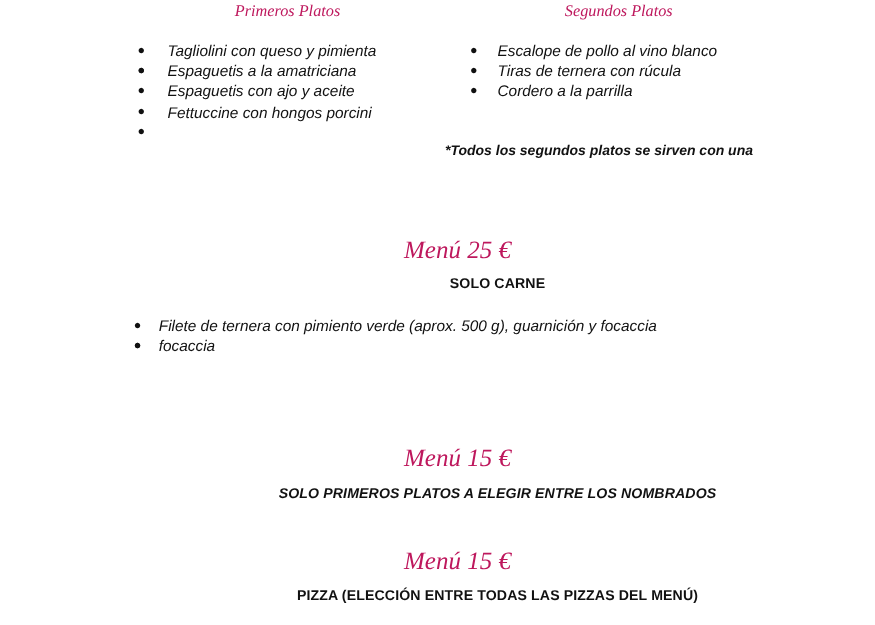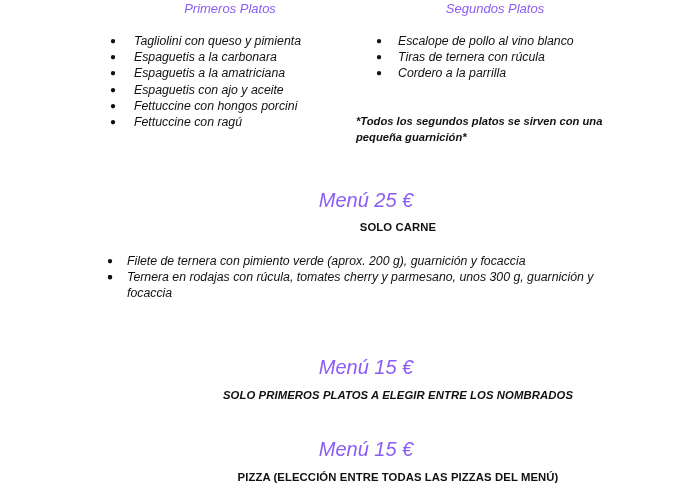--- a/index.html
+++ b/index.html
@@ -1,55 +1,54 @@
 <!DOCTYPE html>
 <html><head>
 <meta charset="utf-8">
 <style>
   html, body { margin:0; padding:0; background:#ffffff; }
   body { width:700px; height:500px; position:relative; overflow:hidden; color:#111; font-family:"Liberation Sans", sans-serif; }
-  .script { font-family:Liberation Sans, sans-serif; font-style:italic; color:#8b5cf6; }
+  .script { font-family:Liberation Serif, serif; font-style:italic; color:#be185d; }
   .col-title { position:absolute; top:1px; font-size:13px; text-align:center; }
   ul.menu { position:absolute; margin:0; padding:0; list-style:none; font-style:italic; font-size:12.3px; line-height:16.2px; }
   ul.menu li { position:relative; padding-left:0; }
   ul.menu li .bullet { position:absolute; font-style:normal; font-size:10px; }
   .note { position:absolute; font-weight:bold; font-style:italic; font-size:11.2px; line-height:16px; }
   .menu-title { position:absolute; left:16px; width:700px; text-align:center; font-size:20px; }
   .subtitle { position:absolute; left:0; width:700px; text-align:center; font-weight:bold; font-size:11.3px; letter-spacing:0.1px;padding-left:48px; }
 </style>
 </head>
 <body>
 
 <div class="col-title script" style="left:130px; width:200px;">Primeros Platos</div>
 <ul class="menu" style="left:134px; top:33px;">
   <li><span class="bullet" style="left:-24px;">●</span><span>Tagliolini con queso y pimienta</span></li>
-  <li><span class="bullet" style="left:-24px;">●</span><span>Espaguetis a la carbonara</span></li>
+  <li><span class="bullet" style="left:-24px;">●</span></li>
   <li><span class="bullet" style="left:-24px;">●</span><span>Espaguetis a la amatriciana</span></li>
   <li><span class="bullet" style="left:-24px;">●</span><span>Espaguetis con ajo y aceite</span></li>
   <li><span class="bullet" style="left:-24px;">●</span><span>Fettuccine con hongos porcini</span></li>
-  <li><span class="bullet" style="left:-24px;">●</span><span>Fettuccine con ragú</span></li>
+  <li><span class="bullet" style="left:-24px;">●</span></li>
 </ul>
 
 <div class="col-title script" style="left:395px; width:200px;text-align:center;">Segundos Platos</div>
 <ul class="menu" style="left:398px; top:33px;">
   <li><span class="bullet" style="left:-22px;">●</span><span>Escalope de pollo al vino blanco</span></li>
   <li><span class="bullet" style="left:-22px;">●</span><span>Tiras de ternera con rúcula</span></li>
   <li><span class="bullet" style="left:-22px;">●</span><span>Cordero a la parrilla</span></li>
 </ul>
 <div class="note" style="left:356px; top:113px;">
   <div>*Todos los segundos platos se sirven con una</div>
-  <div>pequeña guarnición*</div>
 </div>
 
 <div class="menu-title script" style="top:189px;">Menú 25 €</div>
 <div class="subtitle" style="top:221px;">SOLO CARNE</div>
 <ul class="menu" style="left:127px; top:253px; width:480px;">
-  <li><span class="bullet" style="left:-20px;">●</span><span>Filete de ternera con pimiento verde (aprox. 200 g), guarnición y focaccia</span></li>
+  <li><span class="bullet" style="left:-20px;">●</span><span>Filete de ternera con pimiento verde (aprox. 500 g), guarnición y focaccia</span></li>
   <li><span class="bullet" style="left:-20px;">●</span></li>
-  <li><span class="bullet" style="left:-20px;">●</span><span>Ternera en rodajas con rúcula, tomates cherry y parmesano, unos 300 g, guarnición y</span></li>
+  <li><span class="bullet" style="left:-20px;">●</span></li>
   <li><span>focaccia</span></li>
 </ul>
 
 <div class="menu-title script" style="top:356px;">Menú 15 €</div>
 <div class="subtitle" style="top:389px; font-style:italic;">SOLO PRIMEROS PLATOS A ELEGIR ENTRE LOS NOMBRADOS</div>
 
 <div class="menu-title script" style="top:438px;">Menú 15 €</div>
 <div class="subtitle" style="top:471px; ">PIZZA (ELECCIÓN ENTRE TODAS LAS PIZZAS DEL MENÚ)</div>
 
 </body></html>

